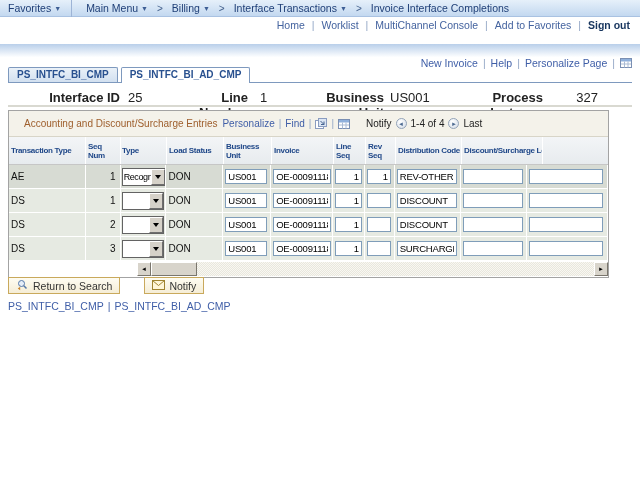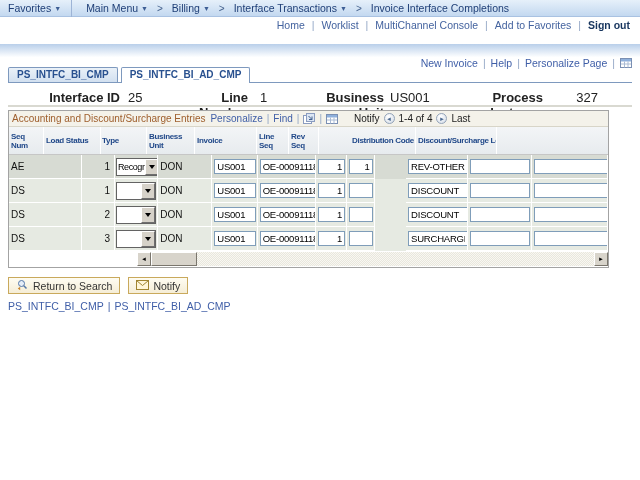--- a/index.html
+++ b/index.html
@@ -44,22 +44,22 @@
   .tabline { position:absolute; top:82px; left:8px; width:624px; height:1px; background:#7E99BE; z-index:1; }
 
   
   .keyfields { position:absolute; top:90px; left:0; width:520px; height:14px; font-size:13px; }
   .kf-label { position:absolute; font-weight:bold; color:#222; text-align:right; }
   .kf-value { position:absolute; color:#222; }
   .hr2 { position:absolute; top:105px; left:8px; width:624px; height:2px; background:#D9D9D1; }
 
   
   .grid { position:absolute; top:110px; left:8px; width:601px; border:1px solid #A3A3A3; background:#fff; }
-  .grid-topbar { height:16px; background:#F4F2EA; border-bottom:1px solid #D8D5C8;
-    display:flex; align-items:center; font-size:10px; padding:0 3px; white-space:nowrap; }
+  .grid-topbar { height:26px; background:#F4F2EA; border-bottom:1px solid #D8D5C8;
+    display:flex; align-items:center; font-size:10px; padding:0 15px; white-space:nowrap; }
   .grid-title { color:#9E5E2C; margin-right:5px; }
   .grid-topbar .lnk { color:#3F5EA7; cursor:pointer; }
   .grid-topbar .pipe { margin:0 4px; }
   .tb-icon { display:inline-flex; align-items:center; cursor:pointer; }
   .pager { display:flex; align-items:center; margin-left:16px; color:#222; }
   .pcir { width:11px; height:11px; border-radius:50%; border:1px solid #93A3B8; margin:0 4px;
     background:radial-gradient(circle at 35% 30%, #FFFFFF, #D2DBE7);
     display:flex; align-items:center; justify-content:center;
     font-size:7px; line-height:7px; color:#4A688F; cursor:pointer; }
 
@@ -70,21 +70,21 @@
   .nowrap { white-space:nowrap; }
 
   .grow { display:flex; height:24px; }
   .bgA { background:#D7DBD3; }
   .bgB { background:#E6EAE2; }
   .cell { border-right:1px solid #FFF; border-bottom:1px solid #FFF;
     display:flex; align-items:center; padding:0 2px; font-size:10px; color:#111; overflow:hidden; }
   .c0 { width:77px; } .c1 { width:35px; justify-content:flex-end; padding-right:4px; }
   .c2 { width:46px; padding:0 1px; } .c3 { width:57px; } .c4 { width:48px; }
   .c5 { width:62px; } .c6 { width:32px; } .c7 { width:30px; }
-  .c8 { width:66px;margin-left:31px; } .c9 { width:67px; } .c10 { width:81px; }
+  .c8 { width:66px; } .c9 { width:67px; } .c10 { width:81px; }
 
   .tin { height:15px; border:1px solid #7F9DB9; background:#fff; color:#000;
     font-family:"Liberation Sans", sans-serif; font-size:9.5px; letter-spacing:-0.2px; padding:0 2px; }
   .w42{width:42px;} .w58{width:58px;} .w27{width:27px; text-align:right;}
   .w24{width:24px; text-align:right;} .w60{width:60px;} .w74{width:74px;}
 
   .combo { display:flex; width:44px; height:18px; border:1px solid #636363; background:#fff; cursor:pointer; }
   .combo-text { flex:1; font-size:9px; letter-spacing:-0.4px; line-height:16px; padding-left:1px;
     overflow:hidden; white-space:nowrap; color:#000; }
   .combo-btn { width:14px; background:#D6D2C9; border:1px solid; border-color:#FFFFFF #6E6E6E #6E6E6E #FFFFFF;
@@ -98,21 +98,21 @@
     border-color:#FFFFFF #7A766D #7A766D #FFFFFF; display:flex; align-items:center;
     justify-content:center; font-size:6px; line-height:6px; color:#000; cursor:pointer; }
   .sb-thumb { width:46px; height:14px; background:#D8D4CB; border:1px solid;
     border-color:#FFFFFF #7A766D #7A766D #FFFFFF; cursor:grab; }
   .sb-track { flex:1; background-color:#E9E7DD;
     background-image:linear-gradient(45deg,#F8F7F2 25%,transparent 25%,transparent 75%,#F8F7F2 75%),
                      linear-gradient(45deg,#F8F7F2 25%,transparent 25%,transparent 75%,#F8F7F2 75%);
     background-size:2px 2px; background-position:0 0,1px 1px; }
 
   
-  .actionbar { position:absolute; top:277px; left:8px; display:flex; gap:8px; }
+  .actionbar { position:absolute; top:277px; left:8px; display:flex; gap:24px; }
   .psbutton { height:17px; background:linear-gradient(#FEFCF2,#F5EDD6); border:1px solid #C9A95C;
     display:flex; align-items:center; gap:4px; padding:0 7px; font-size:10.5px; color:#333; cursor:pointer; }
   .footer-links { position:absolute; top:300px; left:8px; color:#3F5EA7; font-size:10.5px;
     display:flex; align-items:center; }
   .footer-links .pipe { margin:0 4px; color:#3F5EA7; }
   .footer-links .lnk { cursor:pointer; }
 </style>
 </head>
 <body>
 
@@ -226,23 +226,24 @@
           </span>
         <span>1-4 of 4</span>
         <span class="pcir">
             <span>▸</span>
           </span>
         <span>Last</span>
       </span>
     </div>
 
     <div class="grid-cols">
+      <div class="gcol c0">Transaction Type</div>
       <div class="gcol c1">Seq Num</div>
+      <div class="gcol c2">Type</div>
       <div class="gcol c3 nowrap">Load Status</div>
-      <div class="gcol c2">Type</div>
       <div class="gcol c4">Business Unit</div>
       <div class="gcol c5 nowrap">Invoice</div>
       <div class="gcol c6">Line Seq</div>
       <div class="gcol c7">Rev Seq</div>
       <div class="gcol c8 nowrap">Distribution Code</div>
       <div class="gcol c10 nowrap">Discount/Surcharge Le</div>
     </div>
 
     <div class="grow bgA">
       <div class="cell c0">AE</div>

